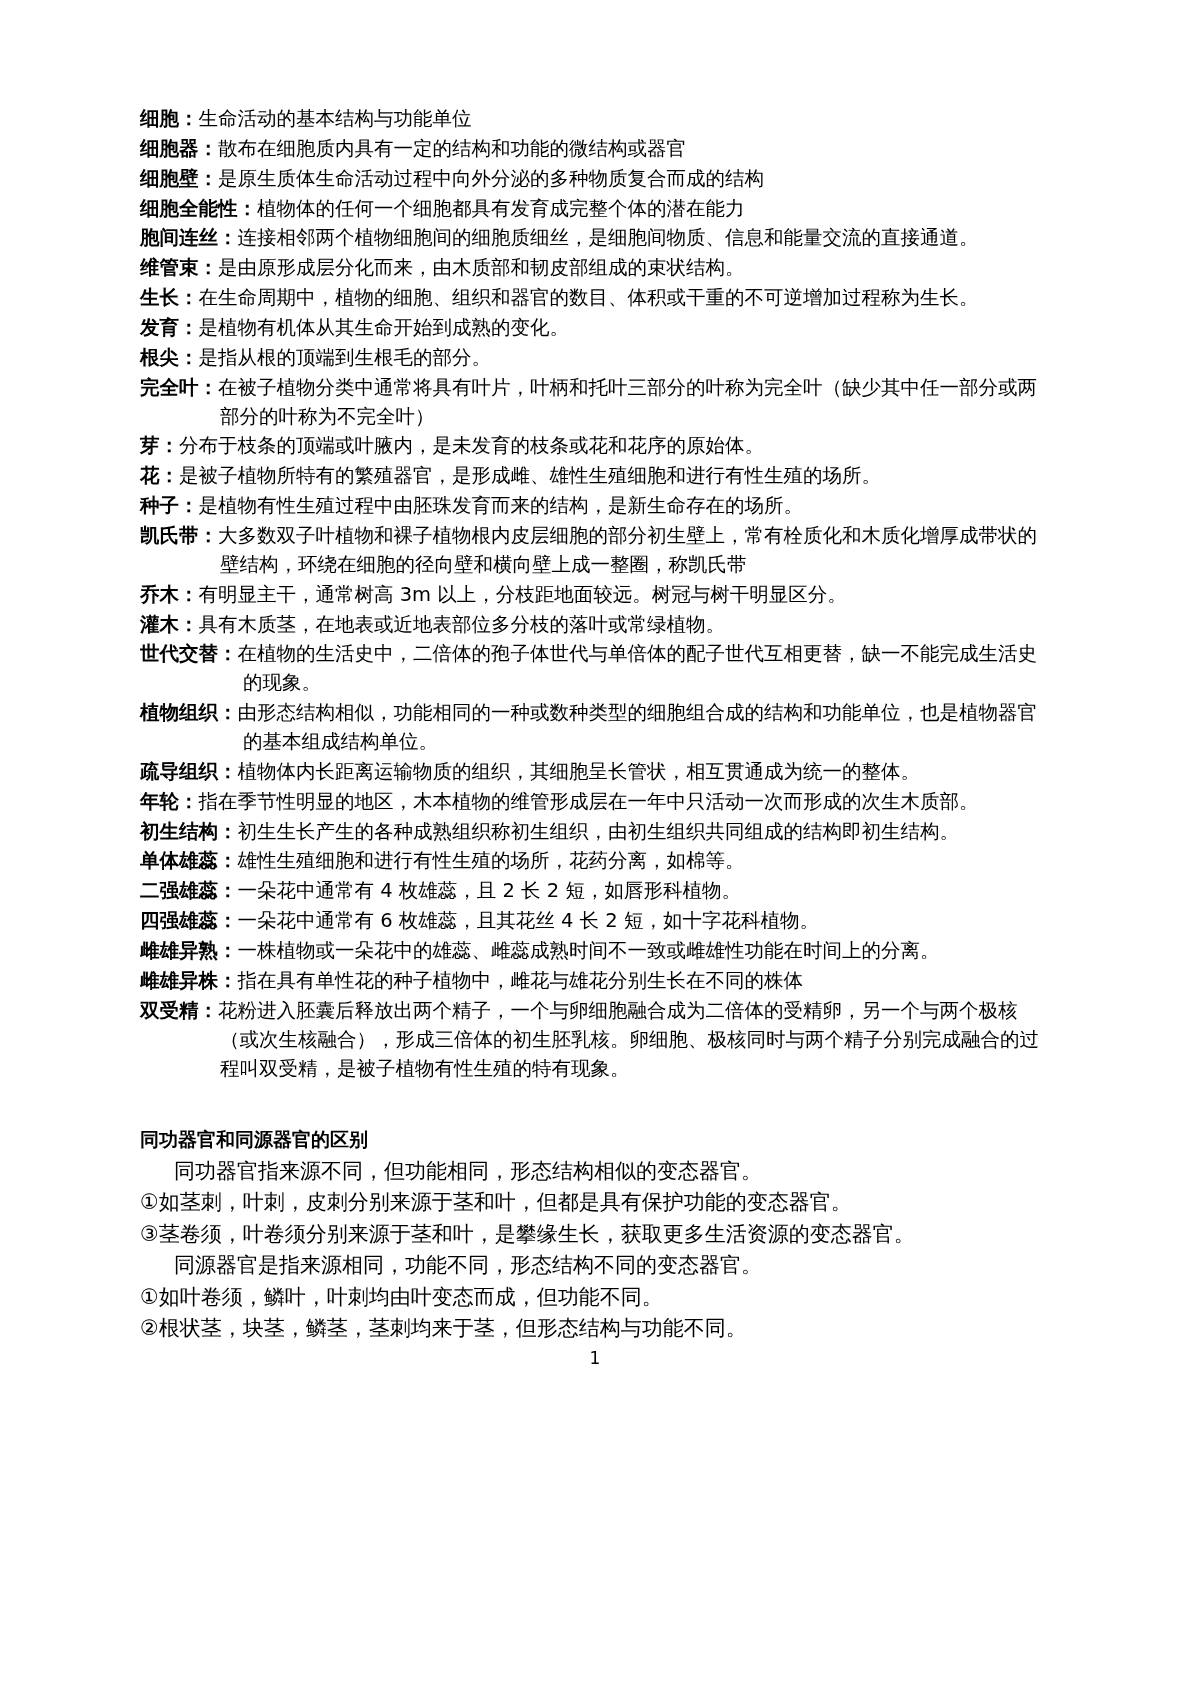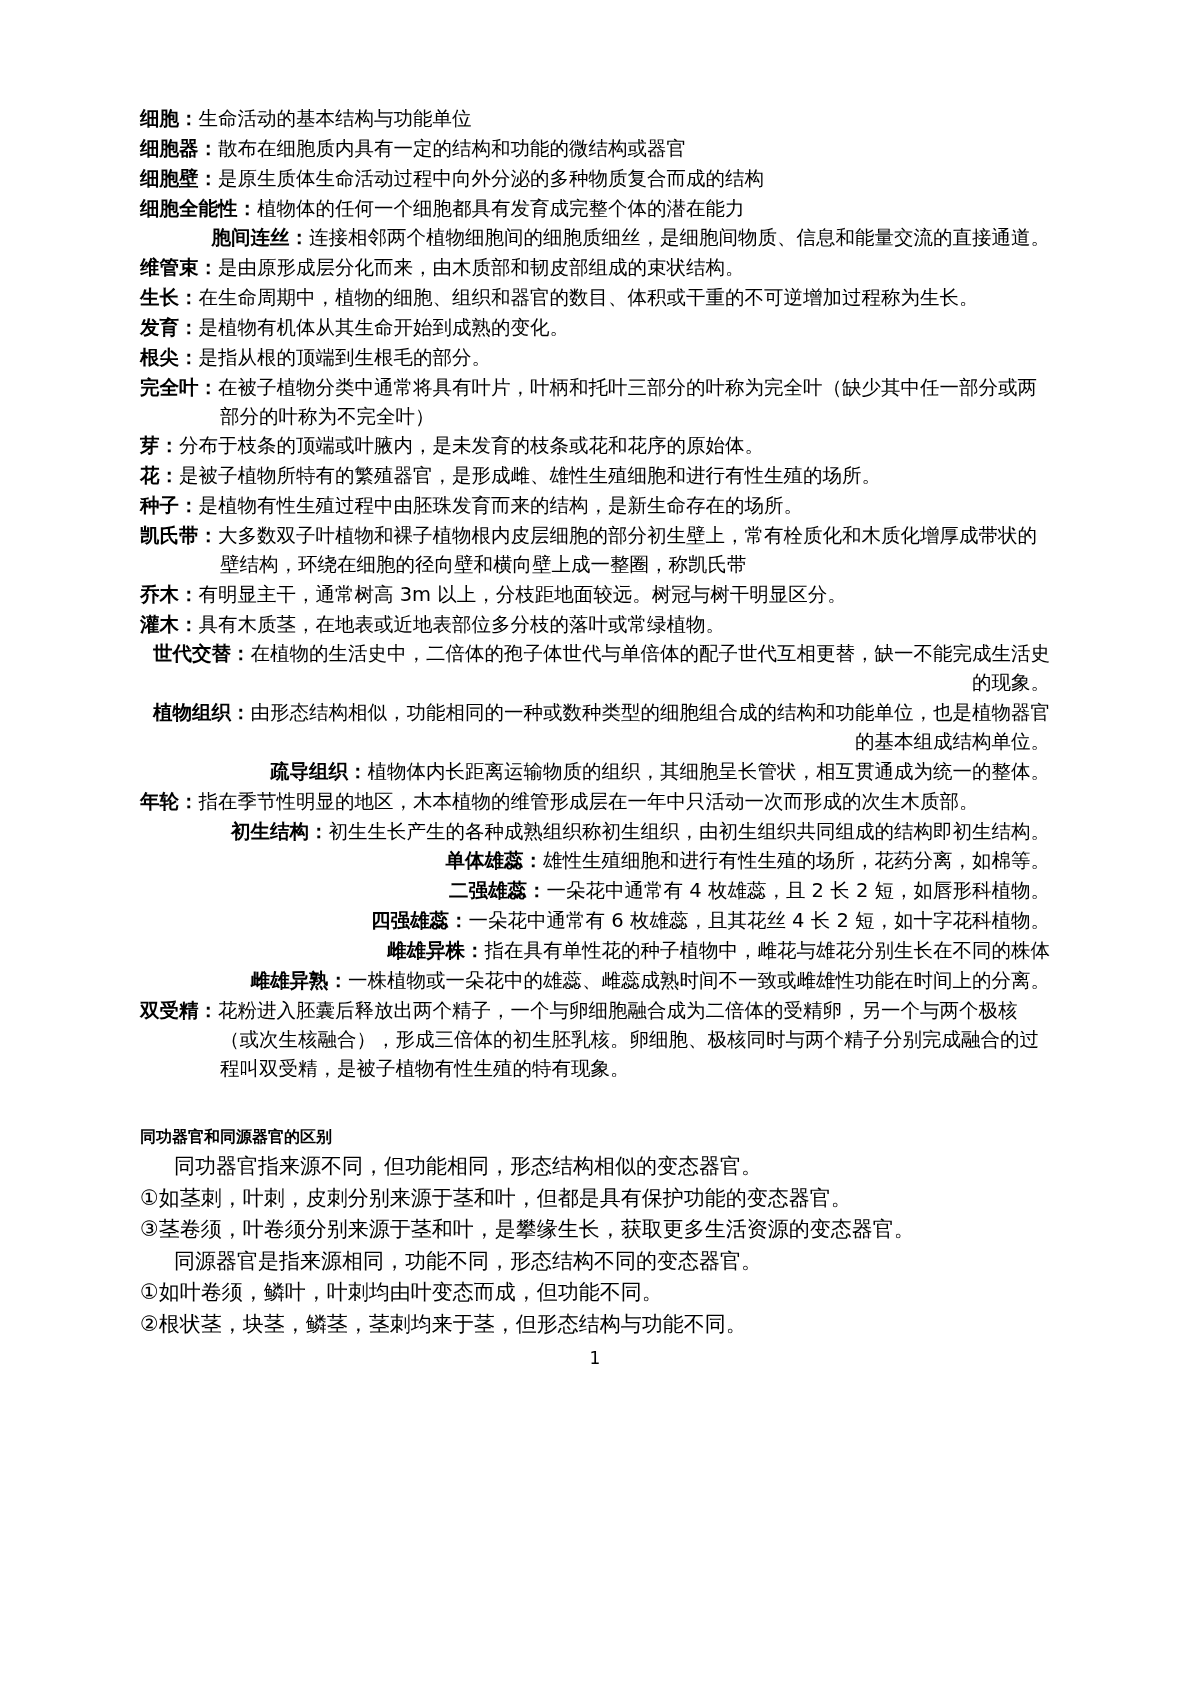--- a/index.html
+++ b/index.html
@@ -38,31 +38,31 @@
     font-weight: bold;
   }
   .entry .def {
     font-weight: normal;
   }
   
   .entry.i2 { padding-left: 58px; }
   .entry.i2 .term { margin-left: -58px; }
   .entry.i3 { padding-left: 80px; }
   .entry.i3 .term { margin-left: -80px; }
-  .entry.i4 { padding-left: 103px; text-align: right; }
+  .entry.i4 { padding-left: 103px; }
   .entry.i4 .term { margin-left: -103px; }
   .entry.i5 { padding-left: 125px; }
   .entry.i5 .term { margin-left: -125px; }
 
   .section {
     margin-top: 42px;
   }
   .section-title {
     font-weight: bold;
-    font-size: 16px;
+    font-size: 19px;
     line-height: 1.5;
     margin-bottom: 2px;
   }
   .para {
     font-size: 21px;
     line-height: 1.5;
     margin: 0;
   }
   .para.indent {
     text-indent: 34px;
@@ -99,22 +99,22 @@
       <p class="entry i2"><span class="term">乔木</span><span class="colon">：</span><span class="def">有明显主干，通常树高 3m 以上，分枝距地面较远。树冠与树干明显区分。</span></p>
       <p class="entry i2"><span class="term">灌木</span><span class="colon">：</span><span class="def">具有木质茎，在地表或近地表部位多分枝的落叶或常绿植物。</span></p>
       <p class="entry i4"><span class="term">世代交替</span><span class="colon">：</span><span class="def">在植物的生活史中，二倍体的孢子体世代与单倍体的配子世代互相更替，缺一不能完成生活史的现象。</span></p>
       <p class="entry i4"><span class="term">植物组织</span><span class="colon">：</span><span class="def">由形态结构相似，功能相同的一种或数种类型的细胞组合成的结构和功能单位，也是植物器官的基本组成结构单位。</span></p>
       <p class="entry i4"><span class="term">疏导组织</span><span class="colon">：</span><span class="def">植物体内长距离运输物质的组织，其细胞呈长管状，相互贯通成为统一的整体。</span></p>
       <p class="entry i2"><span class="term">年轮</span><span class="colon">：</span><span class="def">指在季节性明显的地区，木本植物的维管形成层在一年中只活动一次而形成的次生木质部。</span></p>
       <p class="entry i4"><span class="term">初生结构</span><span class="colon">：</span><span class="def">初生生长产生的各种成熟组织称初生组织，由初生组织共同组成的结构即初生结构。</span></p>
       <p class="entry i4"><span class="term">单体雄蕊</span><span class="colon">：</span><span class="def">雄性生殖细胞和进行有性生殖的场所，花药分离，如棉等。</span></p>
       <p class="entry i4"><span class="term">二强雄蕊</span><span class="colon">：</span><span class="def">一朵花中通常有 4 枚雄蕊，且 2 长 2 短，如唇形科植物。</span></p>
       <p class="entry i4"><span class="term">四强雄蕊</span><span class="colon">：</span><span class="def">一朵花中通常有 6 枚雄蕊，且其花丝 4 长 2 短，如十字花科植物。</span></p>
+      <p class="entry i4"><span class="term">雌雄异熟</span><span class="colon">：</span><span class="def">一株植物或一朵花中的雄蕊、雌蕊成熟时间不一致或雌雄性功能在时间上的分离。</span></p>
       <p class="entry i4"><span class="term">雌雄异株</span><span class="colon">：</span><span class="def">指在具有单性花的种子植物中，雌花与雄花分别生长在不同的株体</span></p>
-      <p class="entry i4"><span class="term">雌雄异熟</span><span class="colon">：</span><span class="def">一株植物或一朵花中的雄蕊、雌蕊成熟时间不一致或雌雄性功能在时间上的分离。</span></p>
       <p class="entry i3"><span class="term">双受精</span><span class="colon">：</span><span class="def">花粉进入胚囊后释放出两个精子，一个与卵细胞融合成为二倍体的受精卵，另一个与两个极核（或次生核融合），形成三倍体的初生胚乳核。卵细胞、极核同时与两个精子分别完成融合的过程叫双受精，是被子植物有性生殖的特有现象。</span></p>
     </div>
 
   <div class="section">
     <div class="section-title">同功器官和同源器官的区别</div>
     <div id="section-paras">
         <p class="para indent">同功器官指来源不同，但功能相同，形态结构相似的变态器官。</p>
         <p class="para">①如茎刺，叶刺，皮刺分别来源于茎和叶，但都是具有保护功能的变态器官。</p>
         <p class="para">③茎卷须，叶卷须分别来源于茎和叶，是攀缘生长，获取更多生活资源的变态器官。</p>
         <p class="para indent">同源器官是指来源相同，功能不同，形态结构不同的变态器官。</p>

